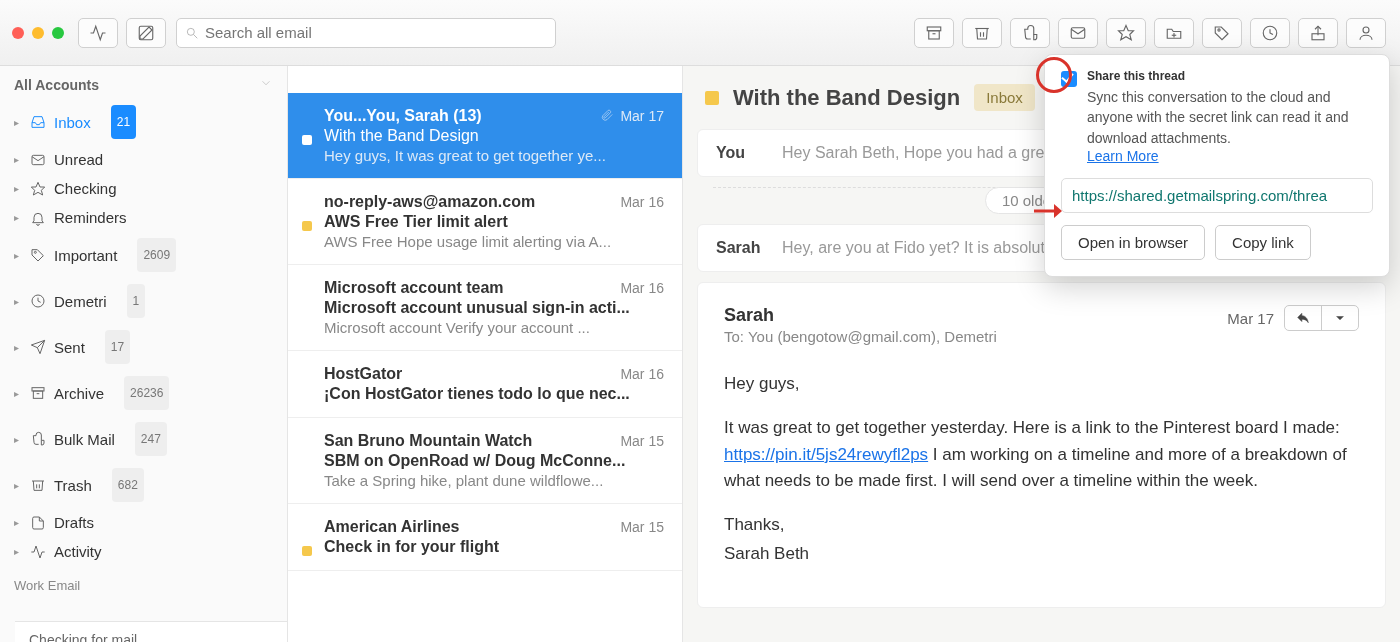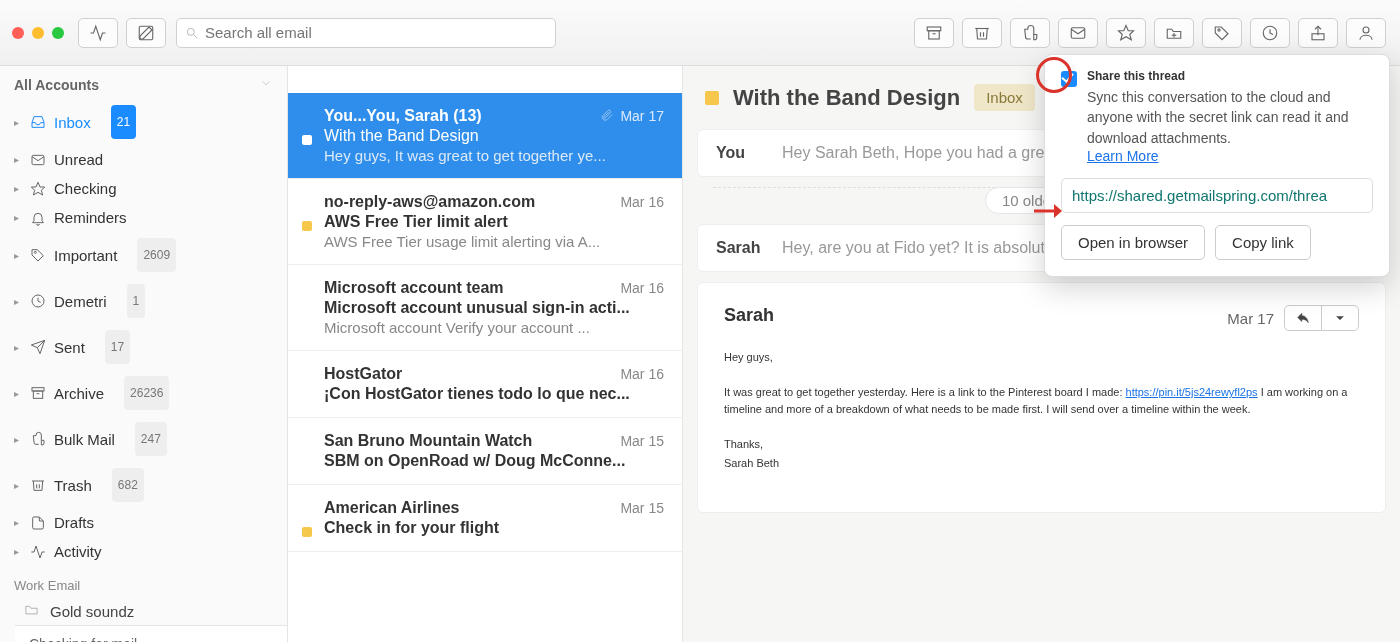--- a/index.html
+++ b/index.html
@@ -186,21 +186,21 @@
   .msg-head .from2 { font-weight: 700; font-size: 18px;}
   .msg-head .to { color: #888; font-size: 15px; margin-top: 2px;}
   .msg-head .right { display: flex; align-items: center; gap: 10px; color: #666;}
   .msg-head .right .date2 { font-size: 15px;}
   .reply-split {
     display: flex; border: 1px solid #ccc; border-radius: 5px; overflow: hidden;
   }
   .reply-split div { padding: 5px 10px; display: flex; align-items: center;}
   .reply-split div:first-child { border-right: 1px solid #ccc;}
   .reply-split svg { width: 16px; height: 14px; stroke: #444; fill: #444; }
-  .msg-body { margin-top: 18px; font-size: 11px; color: #333; line-height: 1.55;}
+  .msg-body { margin-top: 26px; font-size: 17px; color: #333; line-height: 1.55;}
   .msg-body a { color: #1a73e8; text-decoration: underline;}
   .msg-body p { margin-bottom: 18px; }
 
   
   .popover {
     position: absolute;
     top: 54px; right: 10px;
     width: 346px;
     background: #fff;
     border: 1px solid #ddd;
@@ -480,26 +480,20 @@
           <span class="ficon">
             <svg viewBox="0 0 24 24">
               <polyline points="2 12 6 12 9 3 15 21 18 12 22 12"></polyline>
             </svg>
           </span>
           <span>Activity</span>
         </li>
       </ul>
     <div class="section-label">Work Email</div>
     <ul class="subfolders" id="subfolder-list">
-        <li>
-          <span class="ficon"><svg viewBox="0 0 24 24">
-              <path d="M3 7h6l2 3h10v9H3z"></path>
-            </svg></span>
-          <span>Gold soundz</span>
-        </li>
       </ul>
     <div class="status-bar">Checking for mail .</div>
   </div>
 
   <div class="threadlist" id="thread-list">
       <div class="thread sel">
         <div class="unread-dot"></div>
         <div class="thread-row1">
           <span class="from">You...You, Sarah (13)</span>
           <span class="date"><span class="attach-icon"><svg viewBox="0 0 24 24">
@@ -509,21 +503,21 @@
         <div class="subj">With the Band Design</div>
         <div class="snippet">Hey guys, It was great to get together ye...</div>
       </div>
       <div class="thread">
         <div class="unread-dot"></div>
         <div class="thread-row1">
           <span class="from">no-reply-aws@amazon.com</span>
           <span class="date">Mar 16</span>
         </div>
         <div class="subj">AWS Free Tier limit alert</div>
-        <div class="snippet">AWS Free Tier usage limit alerting via A...</div>
+        <div class="snippet">AWS Free Hope usage limit alerting via A...</div>
       </div>
       <div class="thread">
         <div class="thread-row1">
           <span class="from">Microsoft account team</span>
           <span class="date">Mar 16</span>
         </div>
         <div class="subj">Microsoft account unusual sign-in acti...</div>
         <div class="snippet">Microsoft account Verify your account ...</div>
       </div>
       <div class="thread">
@@ -532,20 +526,21 @@
           <span class="date">Mar 16</span>
         </div>
         <div class="subj">¡Con HostGator tienes todo lo que nec...</div>
       </div>
       <div class="thread">
         <div class="thread-row1">
           <span class="from">San Bruno Mountain Watch</span>
           <span class="date">Mar 15</span>
         </div>
         <div class="subj">SBM on OpenRoad w/ Doug McConne...</div>
+        <div class="snippet">Take a Spring hike, plant dune wildflowe...</div>
       </div>
       <div class="thread">
         <div class="unread-dot"></div>
         <div class="thread-row1">
           <span class="from">American Airlines</span>
           <span class="date">Mar 15</span>
         </div>
         <div class="subj">Check in for your flight</div>
       </div>
     </div>
@@ -568,20 +563,21 @@
 
     <div class="collapsed-msg">
       <span class="who">Sarah</span>
       <span class="prev">Hey, are you at Fido yet? It is absolutely pack</span>
     </div>
 
     <div class="msg-card">
       <div class="msg-head">
         <div>
           <div class="from2">Sarah</div>
+          <div class="to">To: You (bengotow@gmail.com), Demetri</div>
         </div>
         <div class="right">
           <span class="date2">Mar 17</span>
           <div class="reply-split">
             <div>
                 <svg viewBox="0 0 24 24">
                   <path d="M10 4L3 11l7 7v-4c5 0 9 2 11 6-1-7-5-12-11-12V4z"></path>
                 </svg>
               </div>
             <div>

